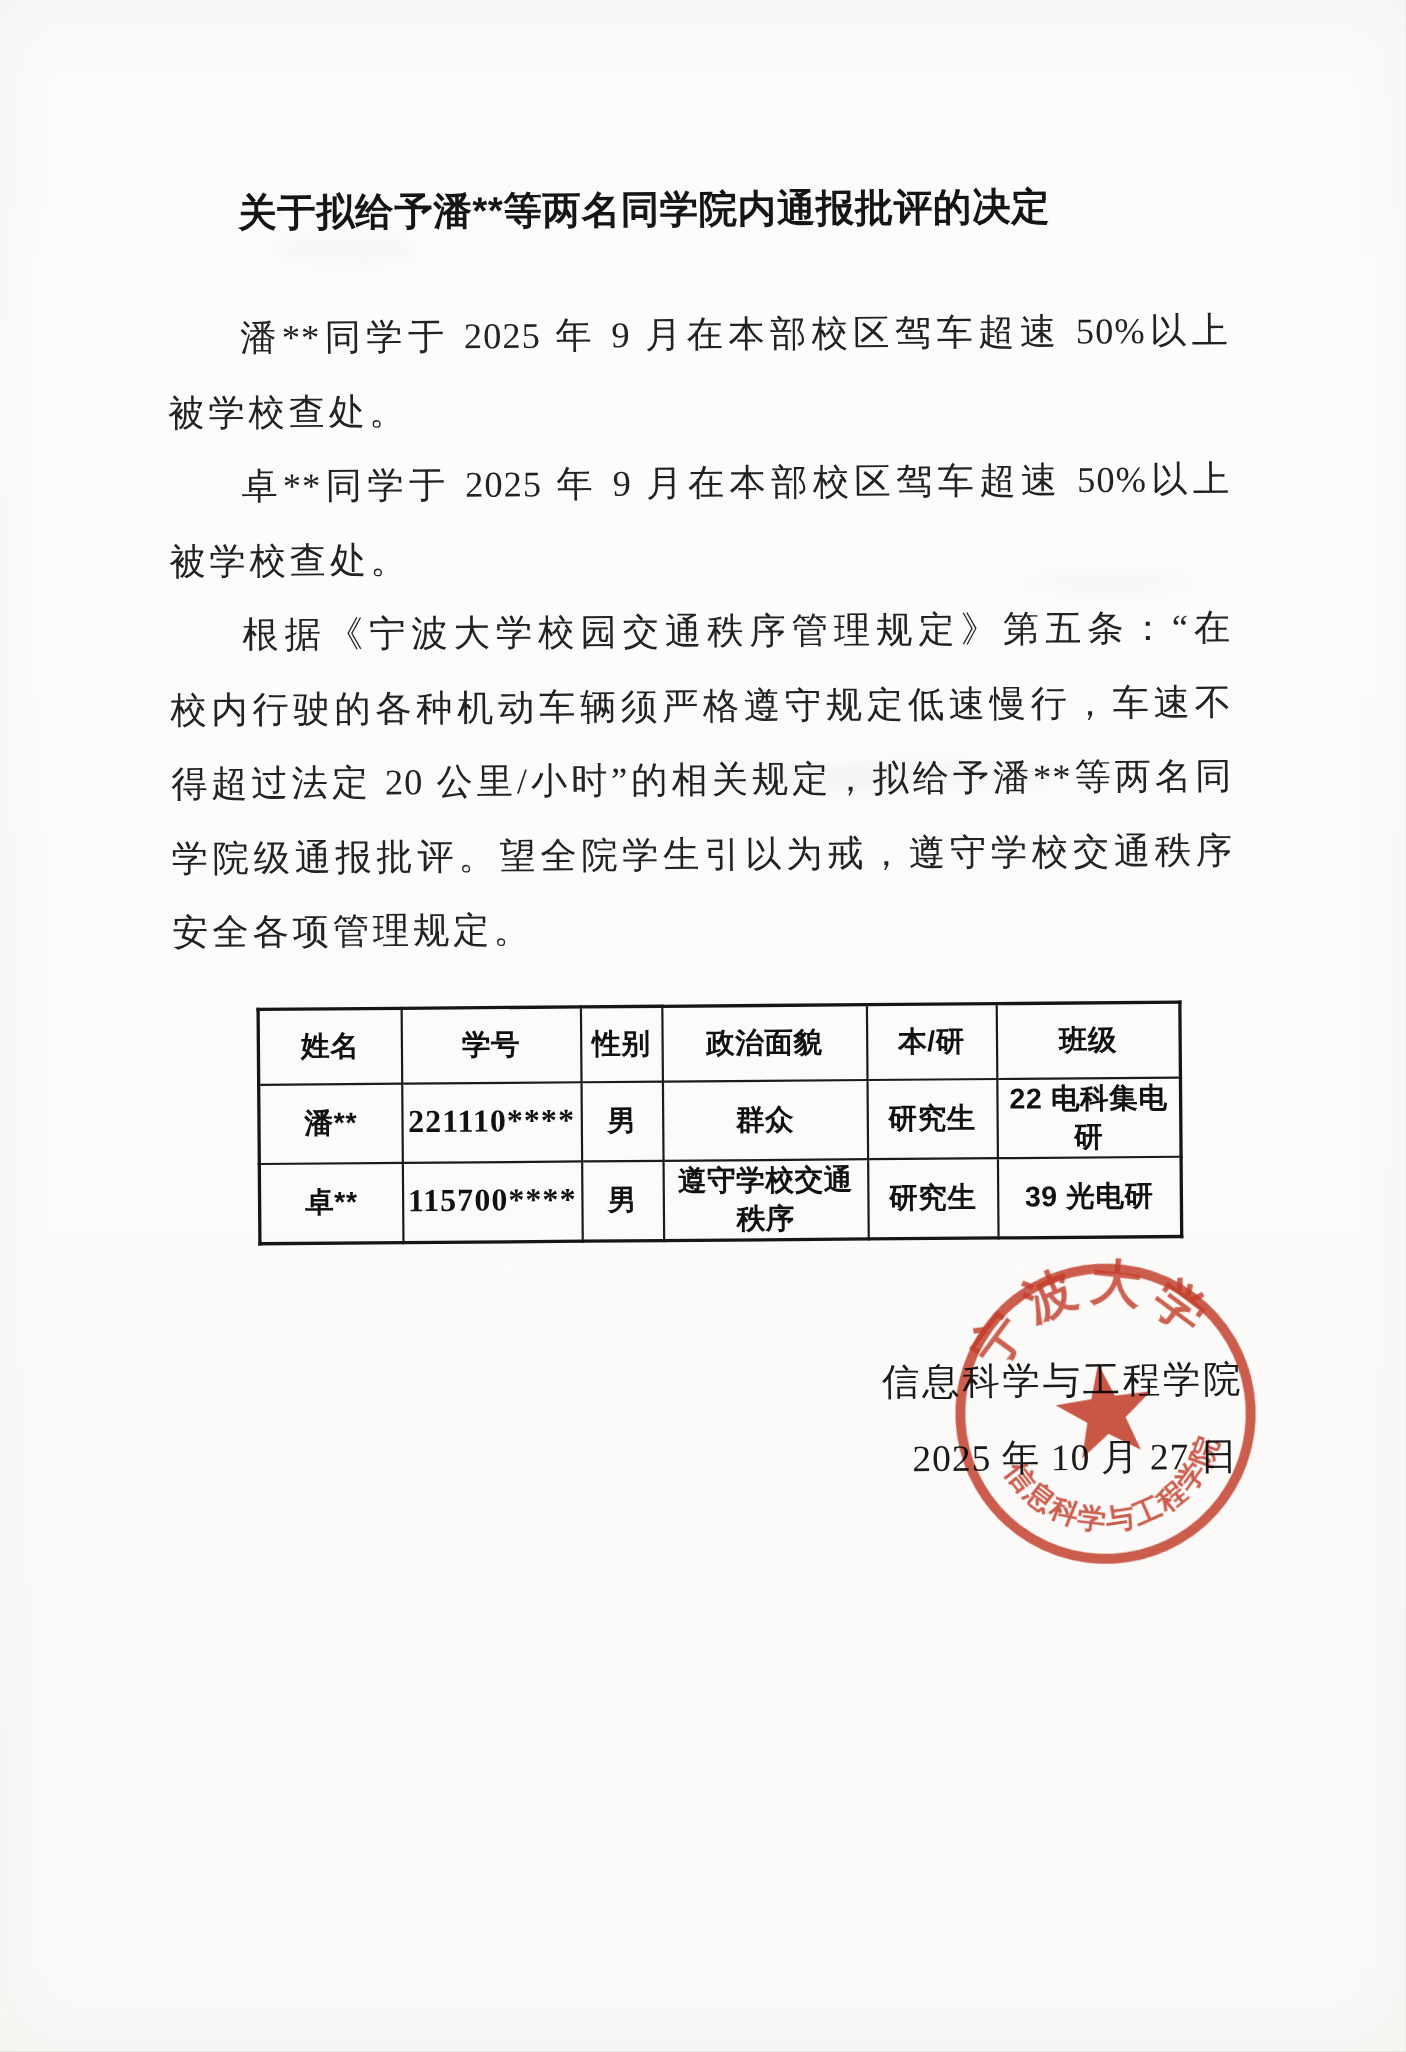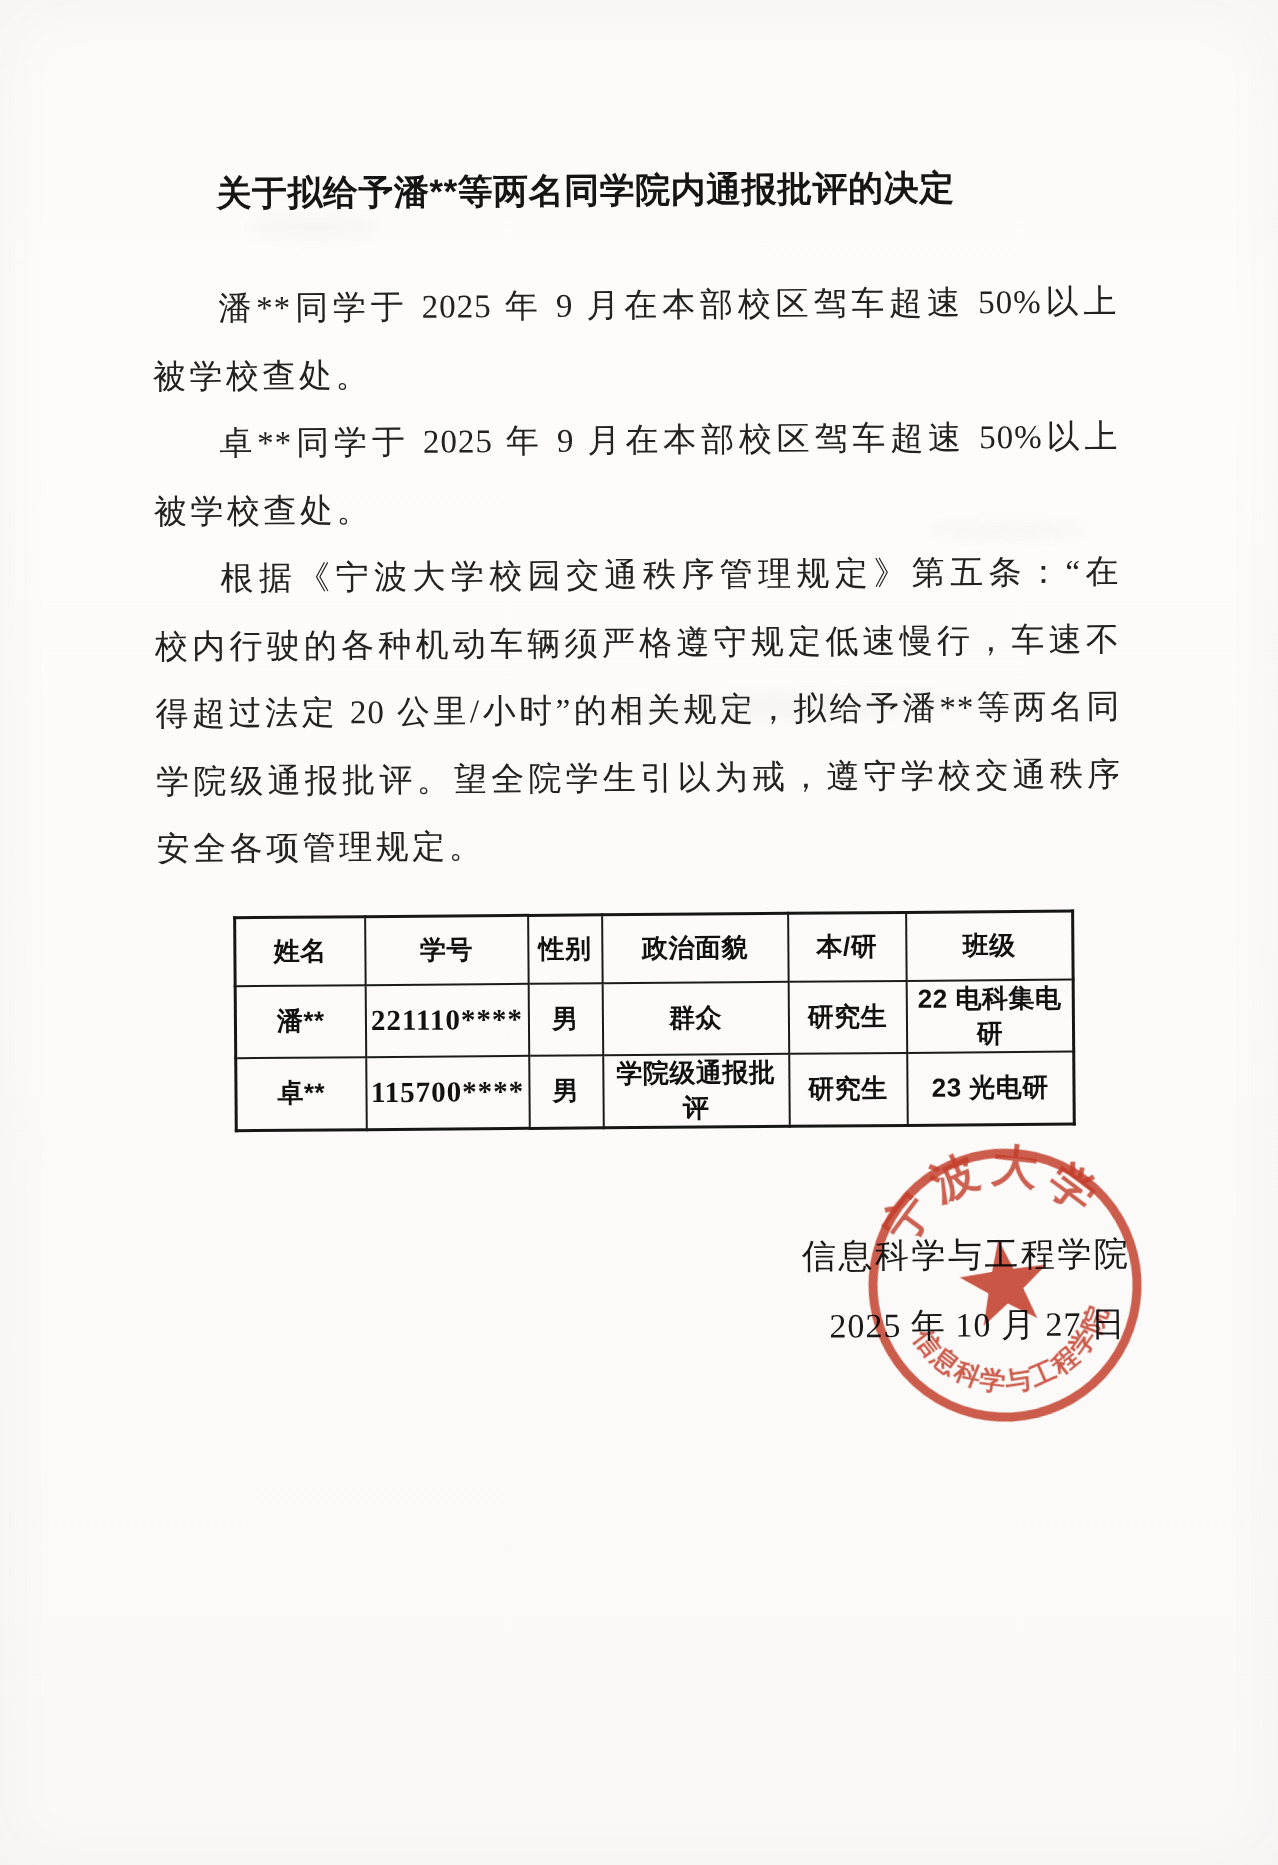--- a/index.html
+++ b/index.html
@@ -122,23 +122,23 @@
           <td class="num">221110****</td>
           <td>男</td>
           <td>群众</td>
           <td>研究生</td>
           <td>22 电科集电研</td>
         </tr>
         <tr class="data">
           <td>卓**</td>
           <td class="num">115700****</td>
           <td>男</td>
-          <td>学院级通报批评</td>
+          <td>遵守学校交通秩序</td>
           <td>研究生</td>
-          <td>23 光电研</td>
+          <td>39 光电研</td>
         </tr>
       </tbody>
     </table>
 
     <div class="signature">信息科学与工程学院</div>
     <div class="date">2025 年 10 月 27 日</div>
 
     <div class="stamp">
       <svg viewBox="-146 -146 292 292" xmlns="http://www.w3.org/2000/svg">
         <circle class="seal-ring" cx="0" cy="0" r="132" stroke="#c13a27"></circle>

